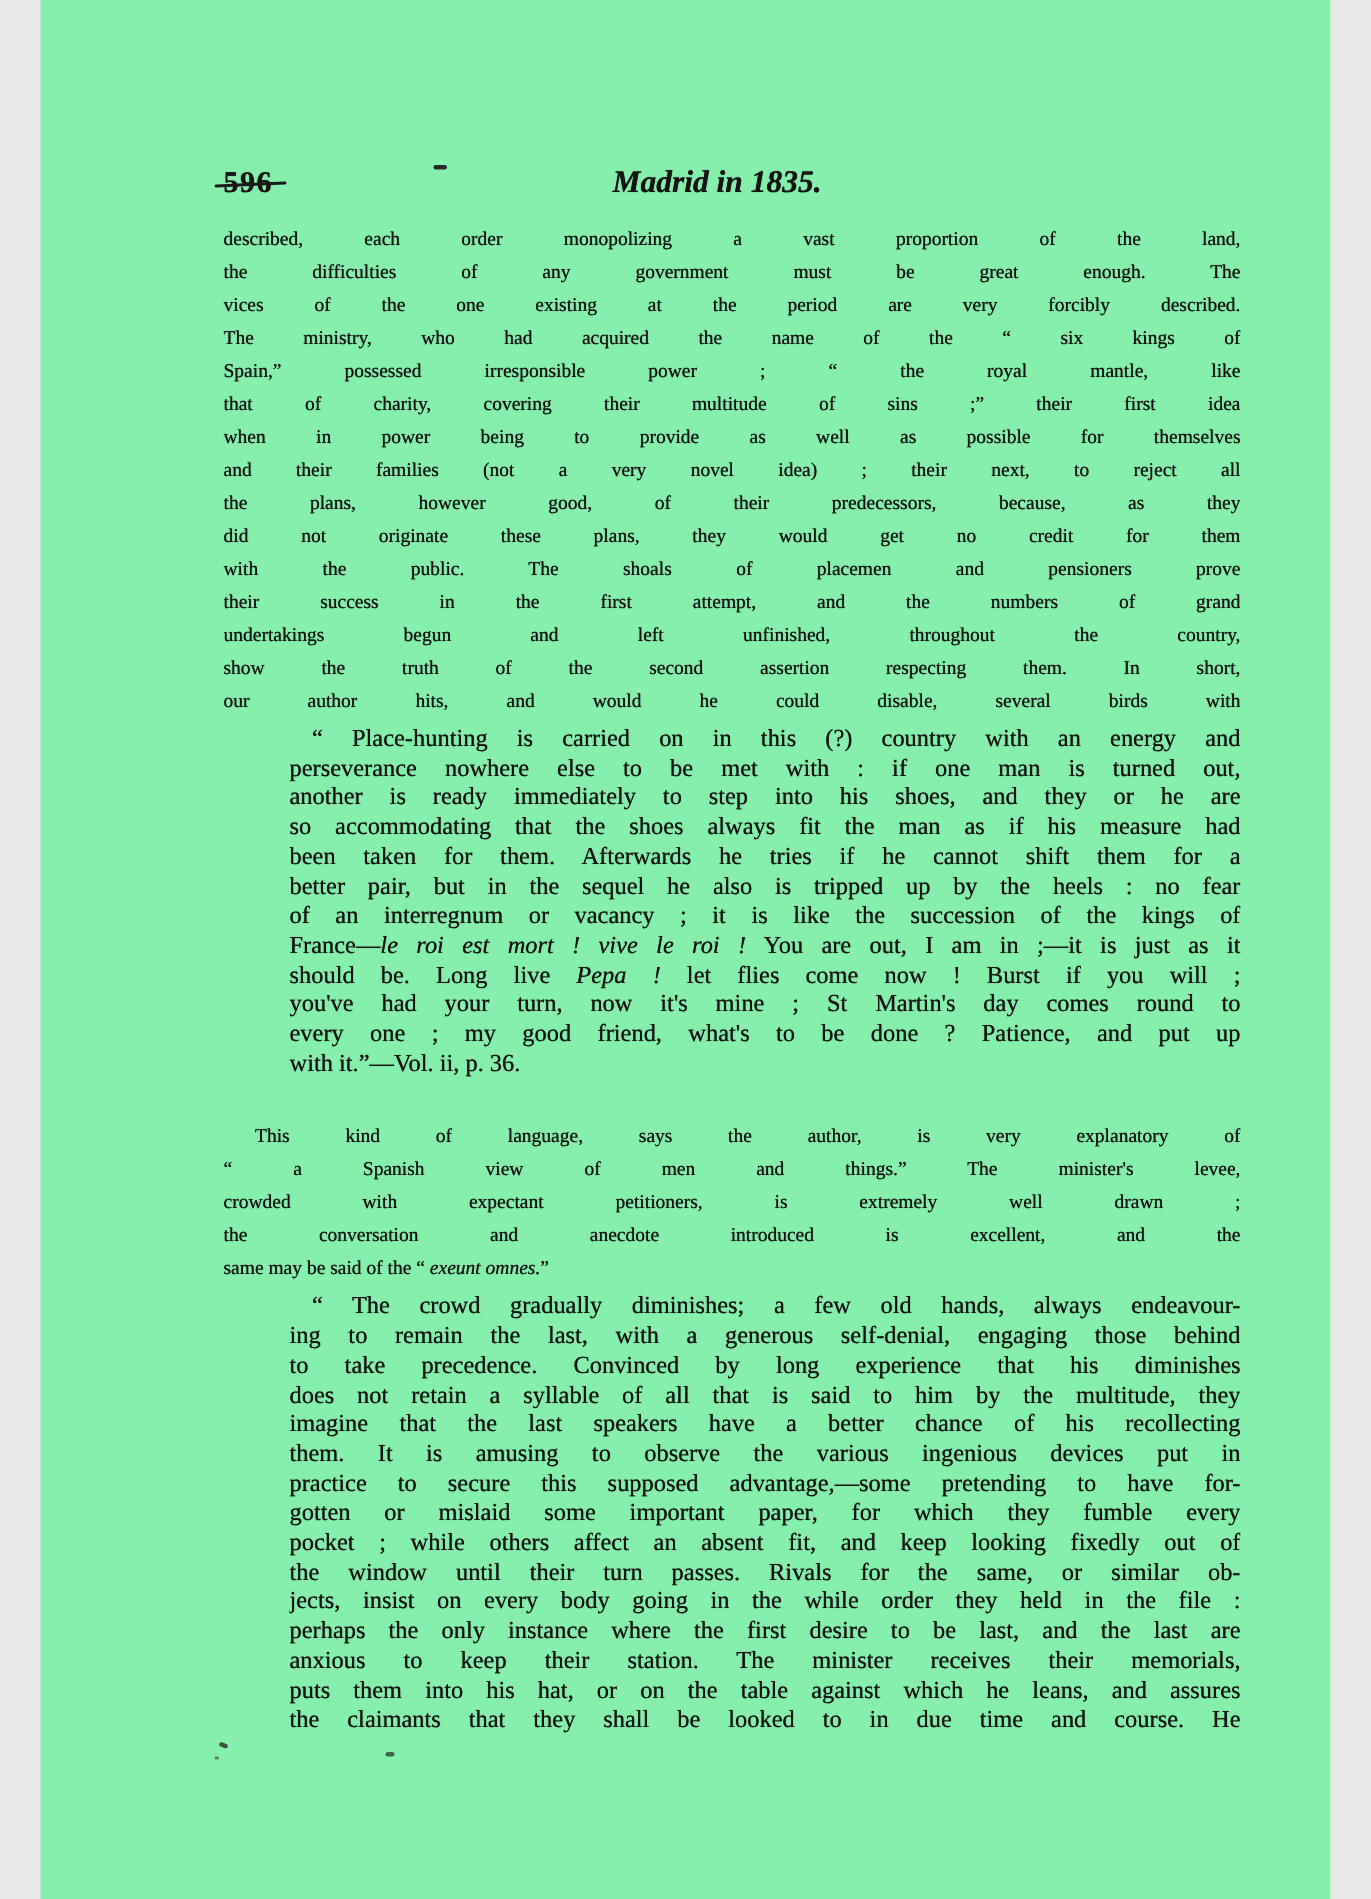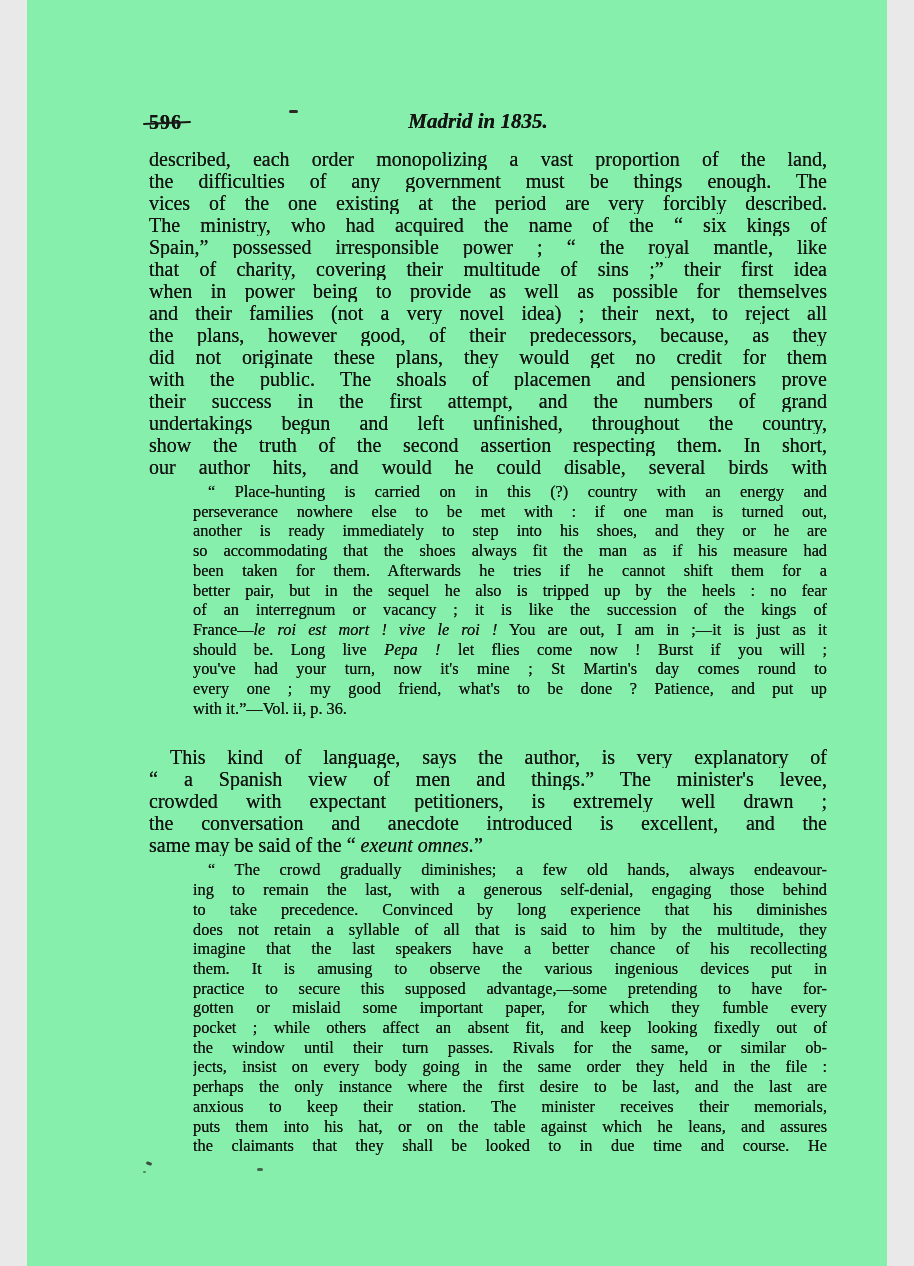--- a/index.html
+++ b/index.html
@@ -30,21 +30,21 @@
   }
   .running-title {
     position:absolute; left:16px; right:36px; top:0; text-align:center;
     font-size:21px; font-weight:bold; font-style:italic;
     text-shadow:0 0 0.5px rgba(0,0,0,.9);
   }
   .text-block {
     position:absolute; left:122px; top:148px; width:678px;
   }
   .block { text-shadow:0 0 0.45px rgba(0,0,0,.85); }
-  .block.paragraph { font-size:20px; line-height:22px; }
+  .block.paragraph { font-size:13px; line-height:22px; }
   .block.quote     { font-size:16.3px; line-height:19.7px;margin-left:44px; }
   .paragraph + .quote { margin-top:4px; }
   .quote + .paragraph { margin-top:13px; }
   .line { height:1em; line-height:inherit; height:auto; white-space:normal; overflow:hidden; }
   .line.just { text-align:justify; text-align-last:justify; }
   .line.last { text-align:left; }
   .line.indent { text-indent:15px; }
   .paragraph .line.indent { text-indent:21px;margin-top:28px; }
   
   .artifact { position:absolute; background:#2a2926; border-radius:2px; }
@@ -61,21 +61,21 @@
   <div class="running-header">
     <span class="page-number">596</span>
     <div class="running-title">Madrid in 1835.</div>
   </div>
 
   <div class="artifact dash-above-header"></div>
 
   <div class="text-block" id="text-block">
       <div class="block paragraph">
         <div class="line just">described, each order monopolizing a vast proportion of the land,</div>
-        <div class="line just">the difficulties of any government must be things enough.  The</div>
+        <div class="line just">the difficulties of any government must be great enough.  The</div>
         <div class="line just">vices of the one existing at the period are very forcibly described.</div>
         <div class="line just">The ministry, who had acquired the name of the “ six kings of</div>
         <div class="line just">Spain,” possessed irresponsible power ;  “ the royal mantle, like</div>
         <div class="line just">that of charity, covering their multitude of sins ;”  their first idea</div>
         <div class="line just">when in power being to provide as well as possible for themselves</div>
         <div class="line just">and their families (not a very novel idea) ;  their next, to reject all</div>
         <div class="line just">the plans, however good, of their predecessors, because, as they</div>
         <div class="line just">did not originate these plans, they would get no credit for them</div>
         <div class="line just">with the public.  The shoals of placemen and pensioners prove</div>
         <div class="line just">their success in the first attempt, and the numbers of grand</div>
@@ -108,21 +108,21 @@
         <div class="line just indent">“ The crowd gradually diminishes; a few old hands, always endeavour-</div>
         <div class="line just">ing to remain the last, with a generous self-denial, engaging those behind</div>
         <div class="line just">to take precedence.  Convinced by long experience that his diminishes</div>
         <div class="line just">does not retain a syllable of all that is said to him by the multitude, they</div>
         <div class="line just">imagine that the last speakers have a better chance of his recollecting</div>
         <div class="line just">them.  It is amusing to observe the various ingenious devices put in</div>
         <div class="line just">practice to secure this supposed advantage,—some pretending to have for-</div>
         <div class="line just">gotten or mislaid some important paper, for which they fumble every</div>
         <div class="line just">pocket ; while others affect an absent fit, and keep looking fixedly out of</div>
         <div class="line just">the window until their turn passes.  Rivals for the same, or similar ob-</div>
-        <div class="line just">jects, insist on every body going in the same order they held in the file :</div>
+        <div class="line just">jects, insist on every body going in the while order they held in the file :</div>
         <div class="line just">perhaps the only instance where the first desire to be last, and the last are</div>
         <div class="line just">anxious to keep their station.  The minister receives their memorials,</div>
         <div class="line just">puts them into his hat, or on the table against which he leans, and assures</div>
         <div class="line just">the claimants that they shall be looked to in due time and course.  He</div>
       </div>
     </div>
 
   <div class="artifact speck-1"></div>
   <div class="artifact speck-2"></div>
   <div class="artifact speck-3"></div>

